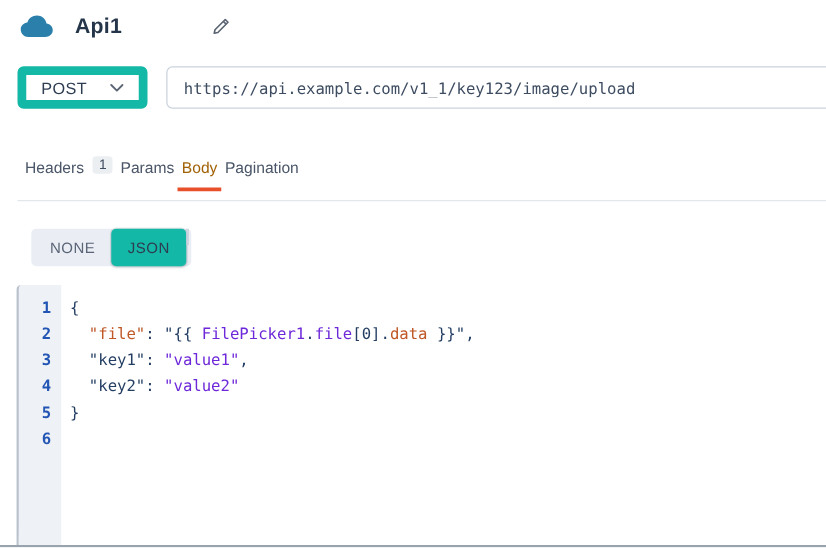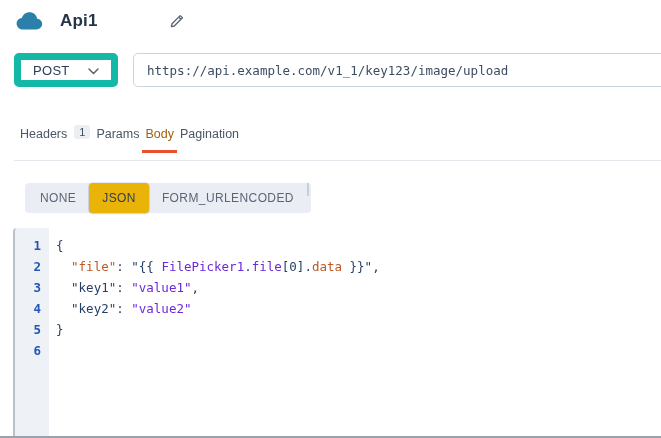--- a/index.html
+++ b/index.html
@@ -44,21 +44,21 @@
   
   .segmented{
     position:absolute;left:14px;top:183px;height:30px;background:#eaeef4;border-radius:4px;
     display:flex;padding:0 2px;margin-left:11px;
   }
   .segment{
     font-size:12px;color:#5b6577;letter-spacing:.4px;padding:0 13px;height:30px;
     display:flex;align-items:center;cursor:pointer;white-space:nowrap;
   }
   .segment.selected{
-    background:#eab308;color:#2e3c52;border-radius:4px;
+    background:#14b8a6;color:#2e3c52;border-radius:4px;
     box-shadow:0 0 0 1px rgba(31,45,61,.10),0 1px 2px rgba(31,45,61,.14);
   }
   .seg-divider{width:1px;height:13px;background:#c6cedb;}
 
   
   .editor{position:absolute;left:13px;top:228px;right:0;bottom:2px;display:flex;}
   .gutter{
     width:36px;background:#eef1f6;border-left:2px solid #b9c1cb;border-top-left-radius:4px;
     box-sizing:border-box;padding-top:7px;
     font-family:"DejaVu Sans Mono","Liberation Mono",monospace;font-size:12.5px;font-weight:bold;
@@ -119,21 +119,20 @@
     </div>
     <div class="tab">
       <span>Pagination</span>
     </div>
   </div>
   <div class="tabs-divider"></div>
 
   <div class="segmented">
     <div class="segment">NONE</div>
     <div class="segment selected">JSON</div>
-    <div class="segment">FORM_URLENCODED</div>
     <div class="seg-divider"></div>
     <div class="seg-divider"></div>
   </div>
 
   <div class="editor">
     <div class="gutter">
         <div class="ln">1</div>
         <div class="ln">2</div>
         <div class="ln">3</div>
         <div class="ln">4</div>

